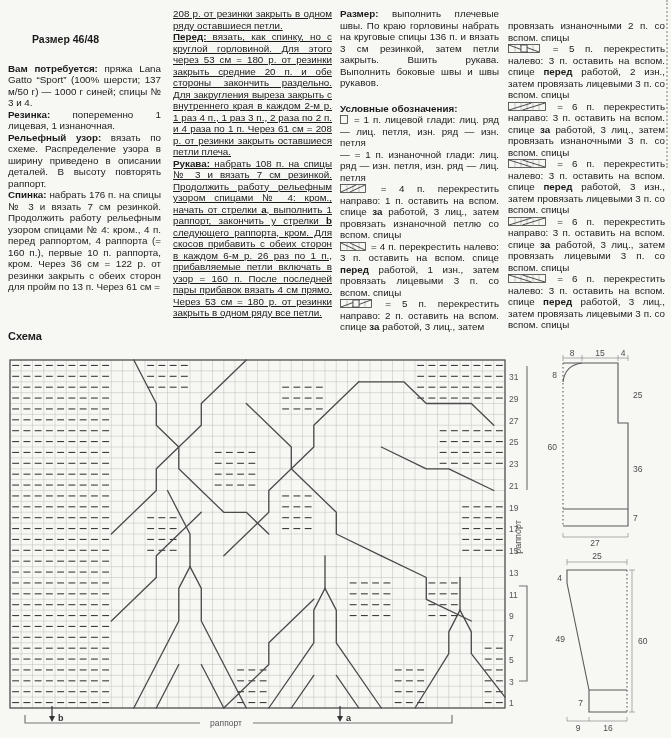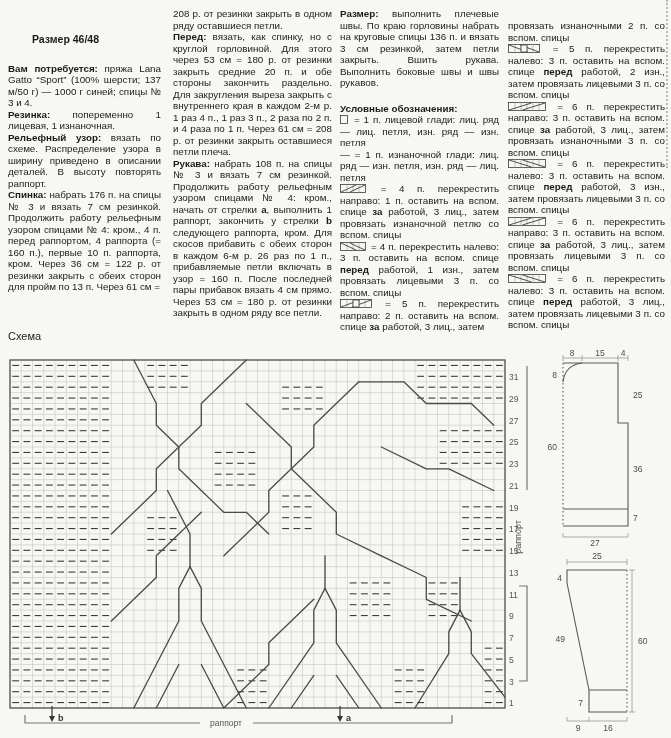--- a/index.html
+++ b/index.html
@@ -7,21 +7,21 @@
     width:671px;height:738px;position:relative;overflow:hidden;
     background:#f7f7f4;color:#1b1b1b;
     font-family:"Liberation Sans","DejaVu Sans",sans-serif;
   }
   .col{position:absolute;font-size:9.8px;line-height:11.5px;text-align:justify;}
   .col p{margin:0;}
   .col p.gap-after{margin-bottom:17px;padding-left:24px;}
   .col p.gap-before{margin-top:14px;}
   b{font-weight:bold;}
   #size-title{font-size:10.5px;font-weight:bold;}
-  #schema-title{position:absolute;left:8px;top:330px;font-size:11px;font-weight:normal;}
+  #schema-title{position:absolute;left:8px;top:330px;font-size:11px;font-weight:bold;}
   .sym{display:inline-block;vertical-align:-1px;margin-right:2px;}
   svg{position:absolute;}
   #chart-svg{left:0;top:345px;}
   #body-schematic{left:535px;top:350px;}
   #sleeve-schematic{left:535px;top:550px;}
   .dim-label{font-size:8.5px;fill:#4c4c4c;}
   .schem-line{stroke:#5a5a5a;stroke-width:1.1;fill:none;}
   .dim-line{stroke:#8a8a8a;stroke-width:0.7;fill:none;}
   #page-edge{position:absolute;left:666px;top:0;height:168px;width:0;
     border-right:2px dotted #b9b9b3;}
@@ -30,21 +30,21 @@
 <body>
 
 <div id="text-columns">
     <div class="col" style="left: 8px; top: 34px; width: 153px;">
       <p id="size-title" class="gap-after"><b>Размер 46/48</b></p>
       <p><b>Вам потребуется:</b><span> пряжа Lana Gatto “Sport” (100% шерсти; 137 м/50 г) — 1000 г синей; спицы № 3 и 4.</span></p>
       <p><b>Резинка:</b><span> попеременно 1 лицевая, 1 изнаночная.</span></p>
       <p><b>Рельефный узор:</b><span> вязать по схеме. Распределение узора в ширину приведено в описании деталей. В высоту повторять раппорт.</span></p>
       <p><b>Спинка:</b><span> набрать 176 п. на спицы № 3 и вязать 7 см резинкой. Продолжить работу рельефным узором спицами № 4: кром., 4 п. перед раппортом, 4 раппорта (= 160 п.), первые 10 п. раппорта, кром. Через 36 см = 122 р. от резинки закрыть с обеих сторон для пройм по 13 п. Через 61 см =</span></p>
     </div>
-    <div class="col" style="left: 173px; top: 8px; width: 159px;">
+    <div class="col" style="left: 173px; top: 8px; width: 159px; text-decoration: underline;">
       <p><span>208 р. от резинки закрыть в одном ряду оставшиеся петли.</span></p>
       <p><b>Перед:</b><span> вязать, как спинку, но с круглой горловиной. Для этого через 53 см = 180 р. от резинки закрыть средние 20 п. и обе стороны закончить раздельно. Для закругления выреза закрыть с внутреннего края в каждом 2-м р. 1 раз 4 п., 1 раз 3 п., 2 раза по 2 п. и 4 раза по 1 п. Через 61 см = 208 р. от резинки закрыть оставшиеся петли плеча.</span></p>
       <p><b>Рукава:</b><span> набрать 108 п. на спицы № 3 и вязать 7 см резинкой. Продолжить работу рельефным узором спицами № 4: кром., начать от стрелки </span><b>a</b><span>, выполнить 1 раппорт, закончить у стрелки </span><b>b</b><span> следующего раппорта, кром. Для скосов прибавить с обеих сторон в каждом 6-м р. 26 раз по 1 п., прибавляемые петли включать в узор = 160 п. После последней пары прибавок вязать 4 см прямо. Через 53 см = 180 р. от резинки закрыть в одном ряду все петли.</span></p>
     </div>
     <div class="col" style="left: 340px; top: 8px; width: 159px;">
       <p><b>Размер:</b><span> выполнить плечевые швы. По краю горловины набрать на круговые спицы 136 п. и вязать 3 см резинкой, затем петли закрыть. Вшить рукава. Выполнить боковые швы и швы рукавов.</span></p>
       <p class="gap-before"><b>Условные обозначения:</b></p>
       <p><svg width="8" height="9" class="sym" style="position: static;">
           <rect x="0.5" y="0.5" width="7" height="8" fill="none" stroke="#3c3c3c" stroke-width="0.8"></rect>
         </svg><span> = 1 п. лицевой глади: лиц. ряд — лиц. петля, изн. ряд — изн. петля</span></p>

